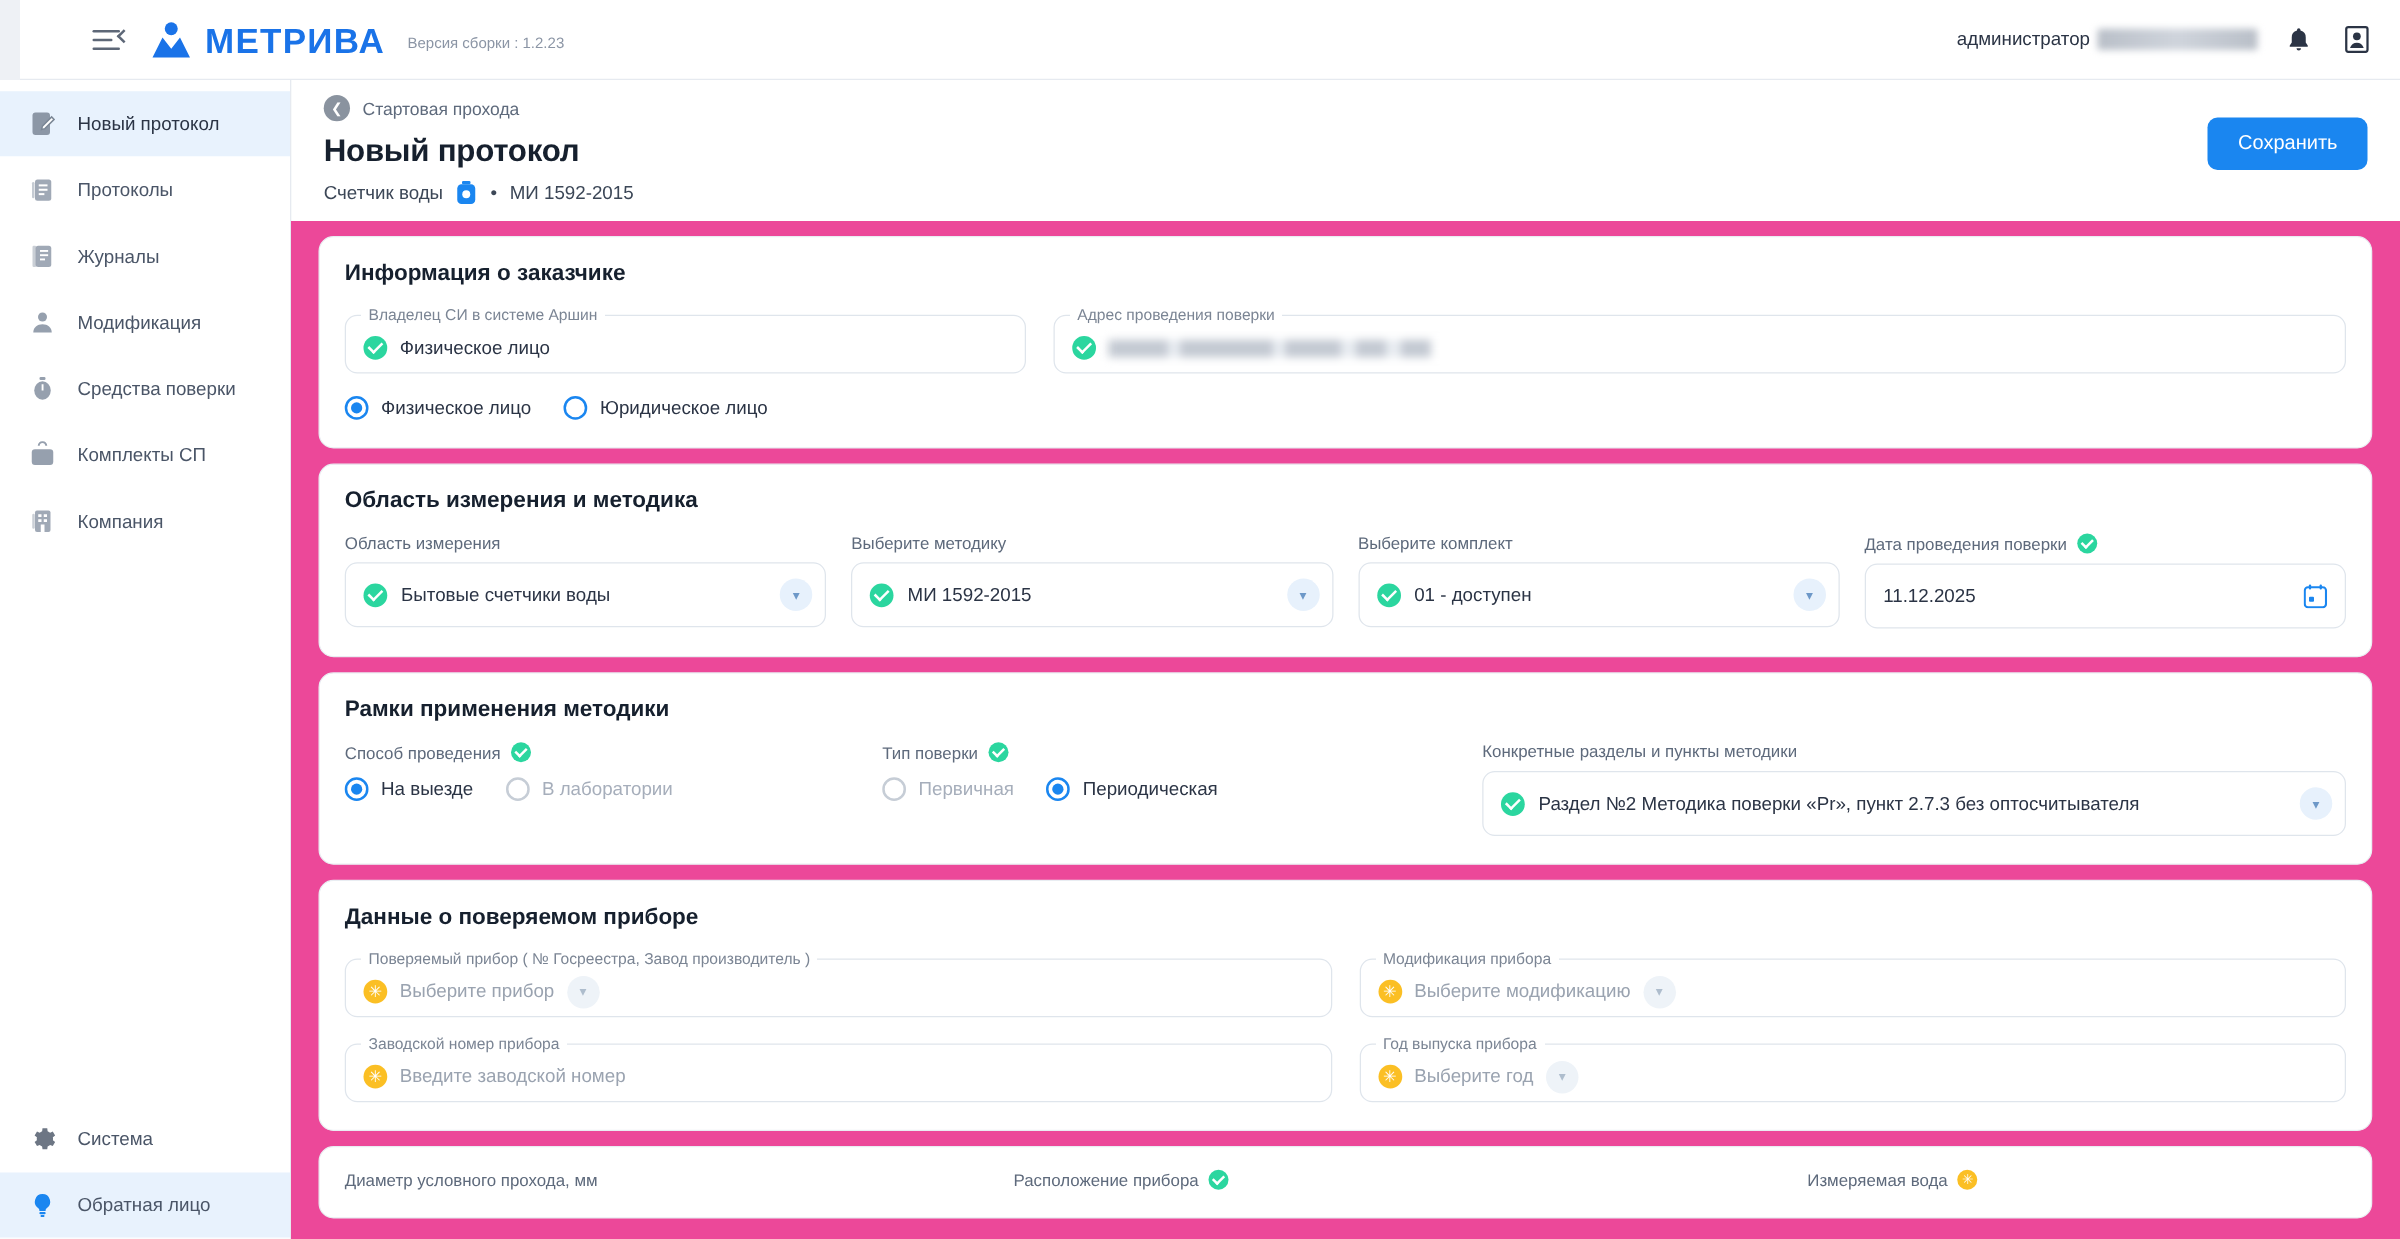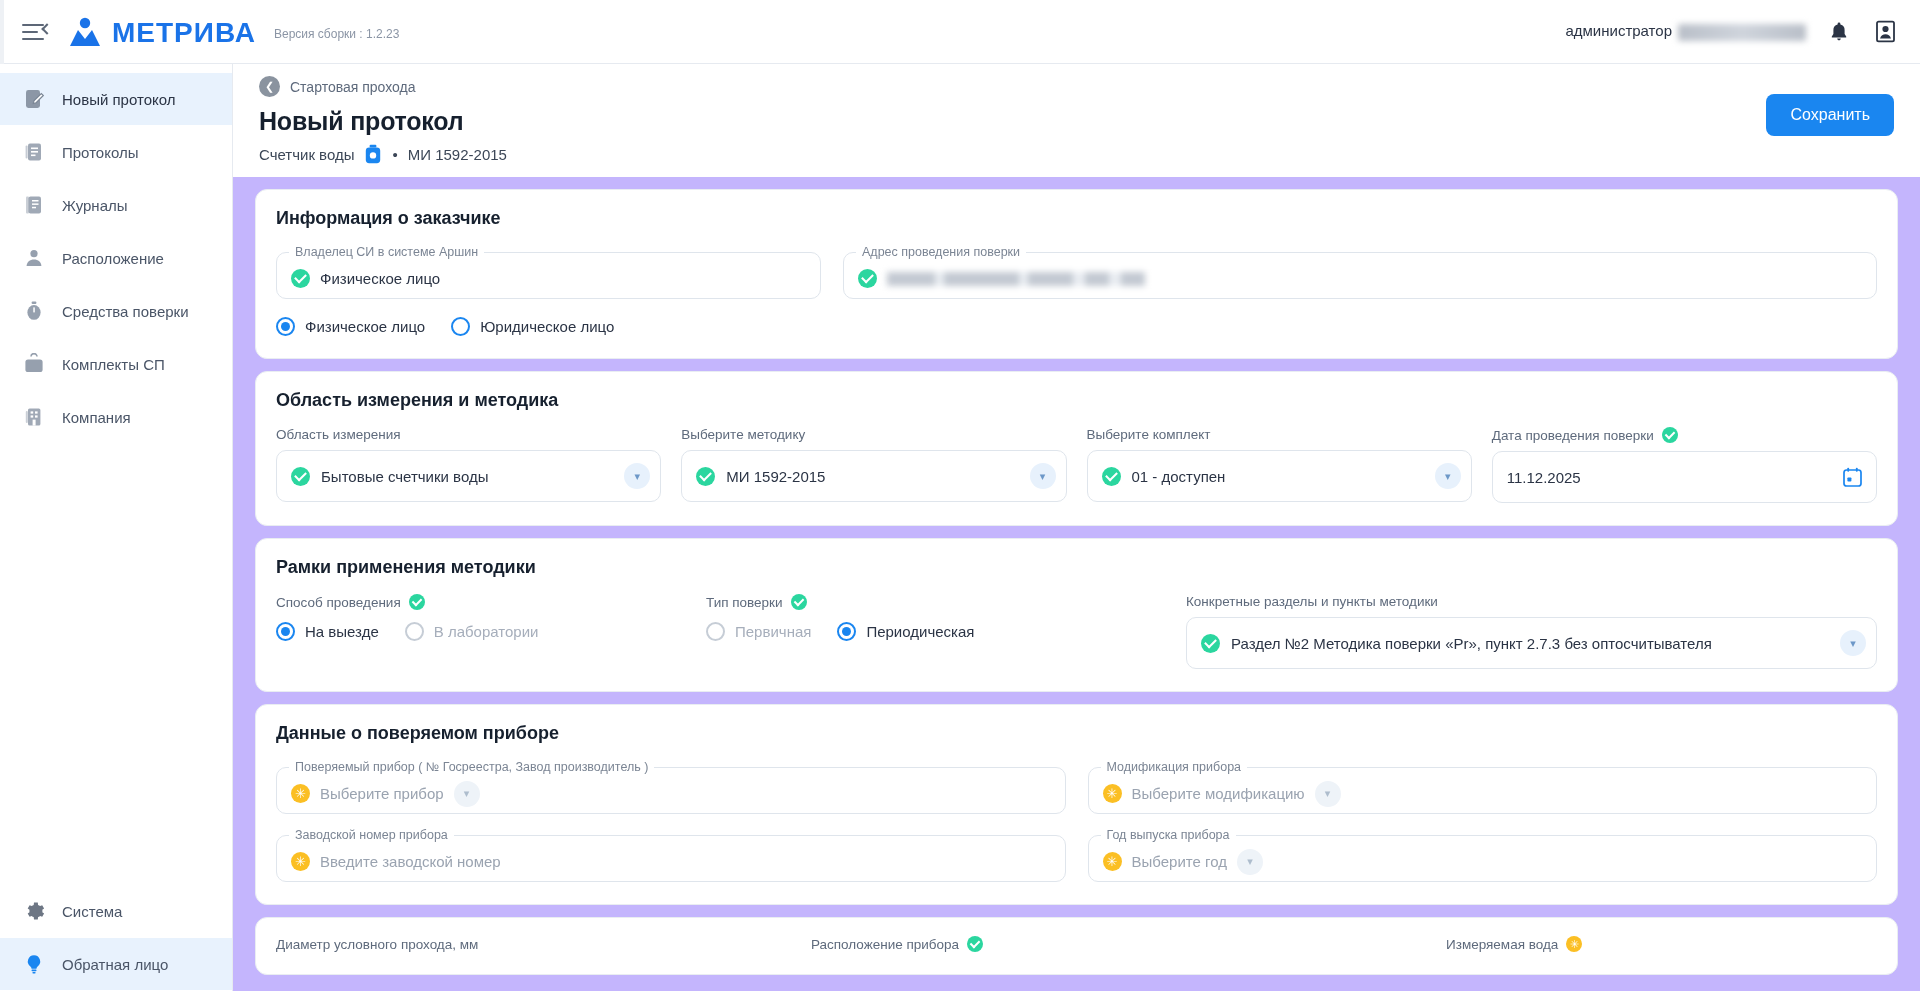--- a/index.html
+++ b/index.html
@@ -8,23 +8,23 @@
     margin: 0; padding: 0;
     width: 1920px; height: 991px;
     overflow: hidden;
     background: #eef1f5;
     font-family: "Liberation Sans", "DejaVu Sans", sans-serif;
     color: #2b3445;
   }
 
   
   .topbar {
-    position: absolute; top: 0; left: 4px; right: 0; height: 64px;
+    position: absolute; top: 0; left: 16px; right: 0; height: 64px;
     background: #ffffff; display: flex; align-items: center;
-    border-bottom: 1px solid #e6eaf0; z-index: 20;
+    border-bottom: 1px solid #e6eaf0; z-index: 20; padding-left: 40px;
   }
   .burger { width: 28px; height: 28px; margin-left: 18px; margin-right: 18px;
     display: flex; flex-direction: column; justify-content: center; cursor: pointer; position: relative; }
   .burger i { display:block; height: 2px; background: #5d6777; margin: 2.5px 0; border-radius: 2px; }
   .burger i:nth-child(1){ width: 22px; }
   .burger i:nth-child(2){ width: 16px; }
   .burger i:nth-child(3){ width: 22px; }
   .burger .chev { position:absolute; right:-1px; top:7px; width:8px; height:8px;
      border-left:2px solid #5d6777; border-bottom:2px solid #5d6777; transform: rotate(45deg); }
 
@@ -69,21 +69,21 @@
   .subline { display: flex; align-items: center; gap: 10px; font-size: 15px; color: #3c4757; }
   .subline .dot { color: #3c4757; }
   .meter-ico { width: 18px; height: 20px; position: relative; }
   .btn-save {
     position: absolute; right: 26px; top: 30px;
     background: #1a86f0; color: #fff; border: none; border-radius: 8px;
     padding: 0 24px; height: 42px; font-size: 16px; cursor: pointer;
     font-family: inherit;
   }
 
-  .scrollarea { position: absolute; top: 113px; left: 0; right: 0; bottom: 0; overflow-y: auto; background: #c4b5fd; padding: 0 0 20px 0; }
+  .scrollarea { position: absolute; top: 113px; left: 0; right: 0; bottom: 0; overflow-y: auto; background: #ec4899; padding: 0 0 20px 0; }
   .scrollarea::-webkit-scrollbar { width: 8px; }
   .scrollarea::-webkit-scrollbar-thumb { background: #c7cdd6; border-radius: 8px; }
 
   .card {
     background: #ffffff; border: 1px solid #e9edf2; border-radius: 12px;
     margin: 12px 22px; padding: 18px 20px 22px 20px;
   }
   .card-title { font-size: 18px; font-weight: 700; color: #16202e; margin-bottom: 16px; }
 
   
@@ -212,21 +212,21 @@
       <span>Журналы</span>
     </div>
 
     <div class="nav-item">
       <span class="ico">
         <svg width="22" height="22" viewBox="0 0 22 22" fill="currentColor">
           <circle cx="11" cy="6.6" r="3.6"></circle>
           <path d="M3.6 19c0-4 3.3-6.6 7.4-6.6S18.4 15 18.4 19z"></path>
         </svg>
       </span>
-      <span>Расположение</span>
+      <span>Модификация</span>
     </div>
 
 
     <div class="nav-item">
       <span class="ico">
         <svg width="22" height="22" viewBox="0 0 22 22" fill="currentColor">
           <rect x="8.6" y="1.6" width="4.8" height="2.4" rx="1"></rect>
           <ellipse cx="11" cy="12.4" rx="6.6" ry="7.4"></ellipse>
           <rect x="10.3" y="7.4" width="1.5" height="5" fill="#fff"></rect>
         </svg>

